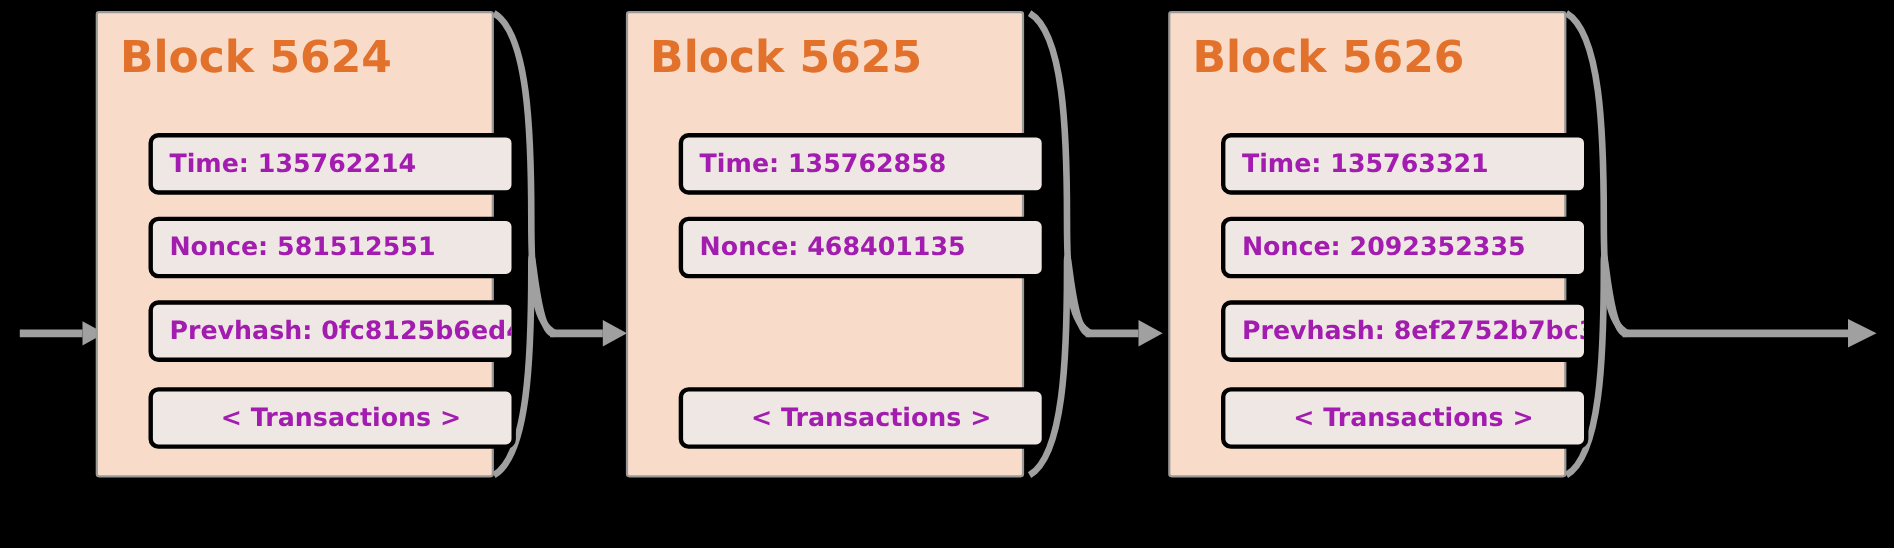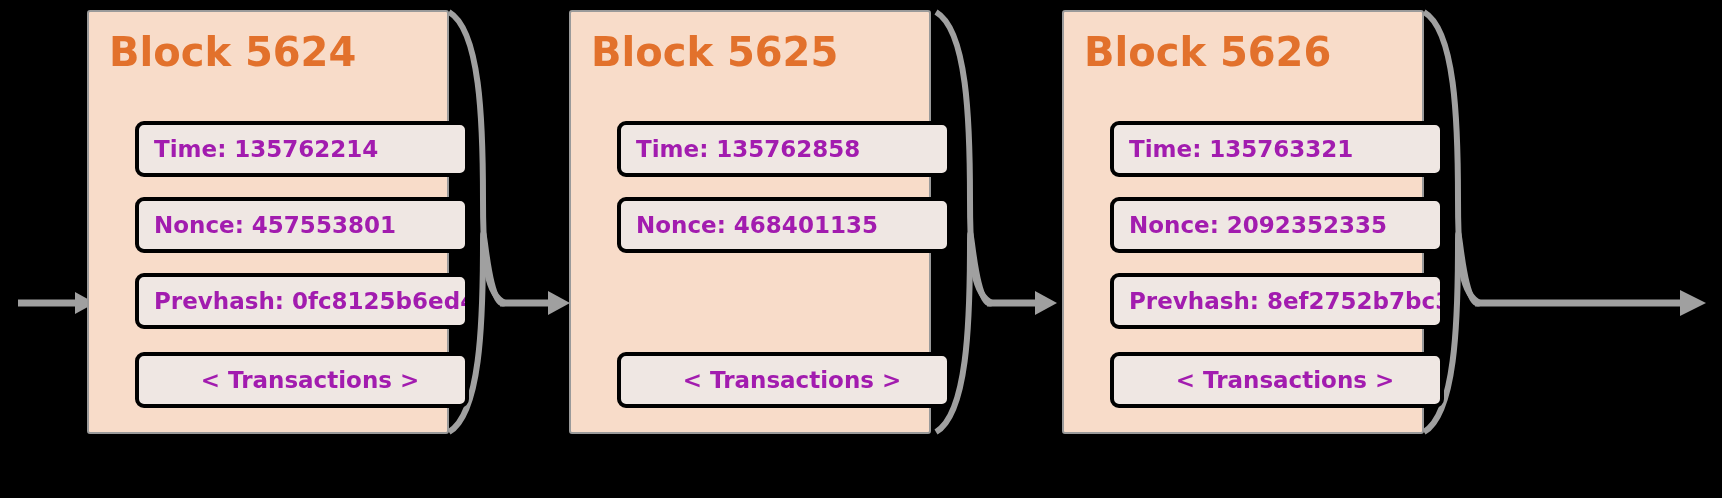--- a/index.html
+++ b/index.html
@@ -117,21 +117,21 @@
     </g>
     <g>
       <line x1="1475" y1="303" x2="1680" y2="303" stroke="#a0a0a0" stroke-width="7"></line>
       <polygon points="1680,290 1706,303 1680,316" fill="#a0a0a0"></polygon>
     </g>
   </svg>
 
   <div class="block b0">
     <div class="block-title">Block 5624</div>
     <div class="field f0">Time: 135762214</div>
-    <div class="field f1">Nonce: 457553801</div>
+    <div class="field f1">Nonce: 581512551</div>
     <div class="field f2">Prevhash: 0fc8125b6ed4</div>
     <div class="field f3 centered">&lt; Transactions &gt;</div>
   </div>
 
   <div class="block b1">
     <div class="block-title">Block 5625</div>
     <div class="field f0">Time: 135762858</div>
     <div class="field f1">Nonce: 468401135</div>
     <div class="field f3 centered">&lt; Transactions &gt;</div>
   </div>

